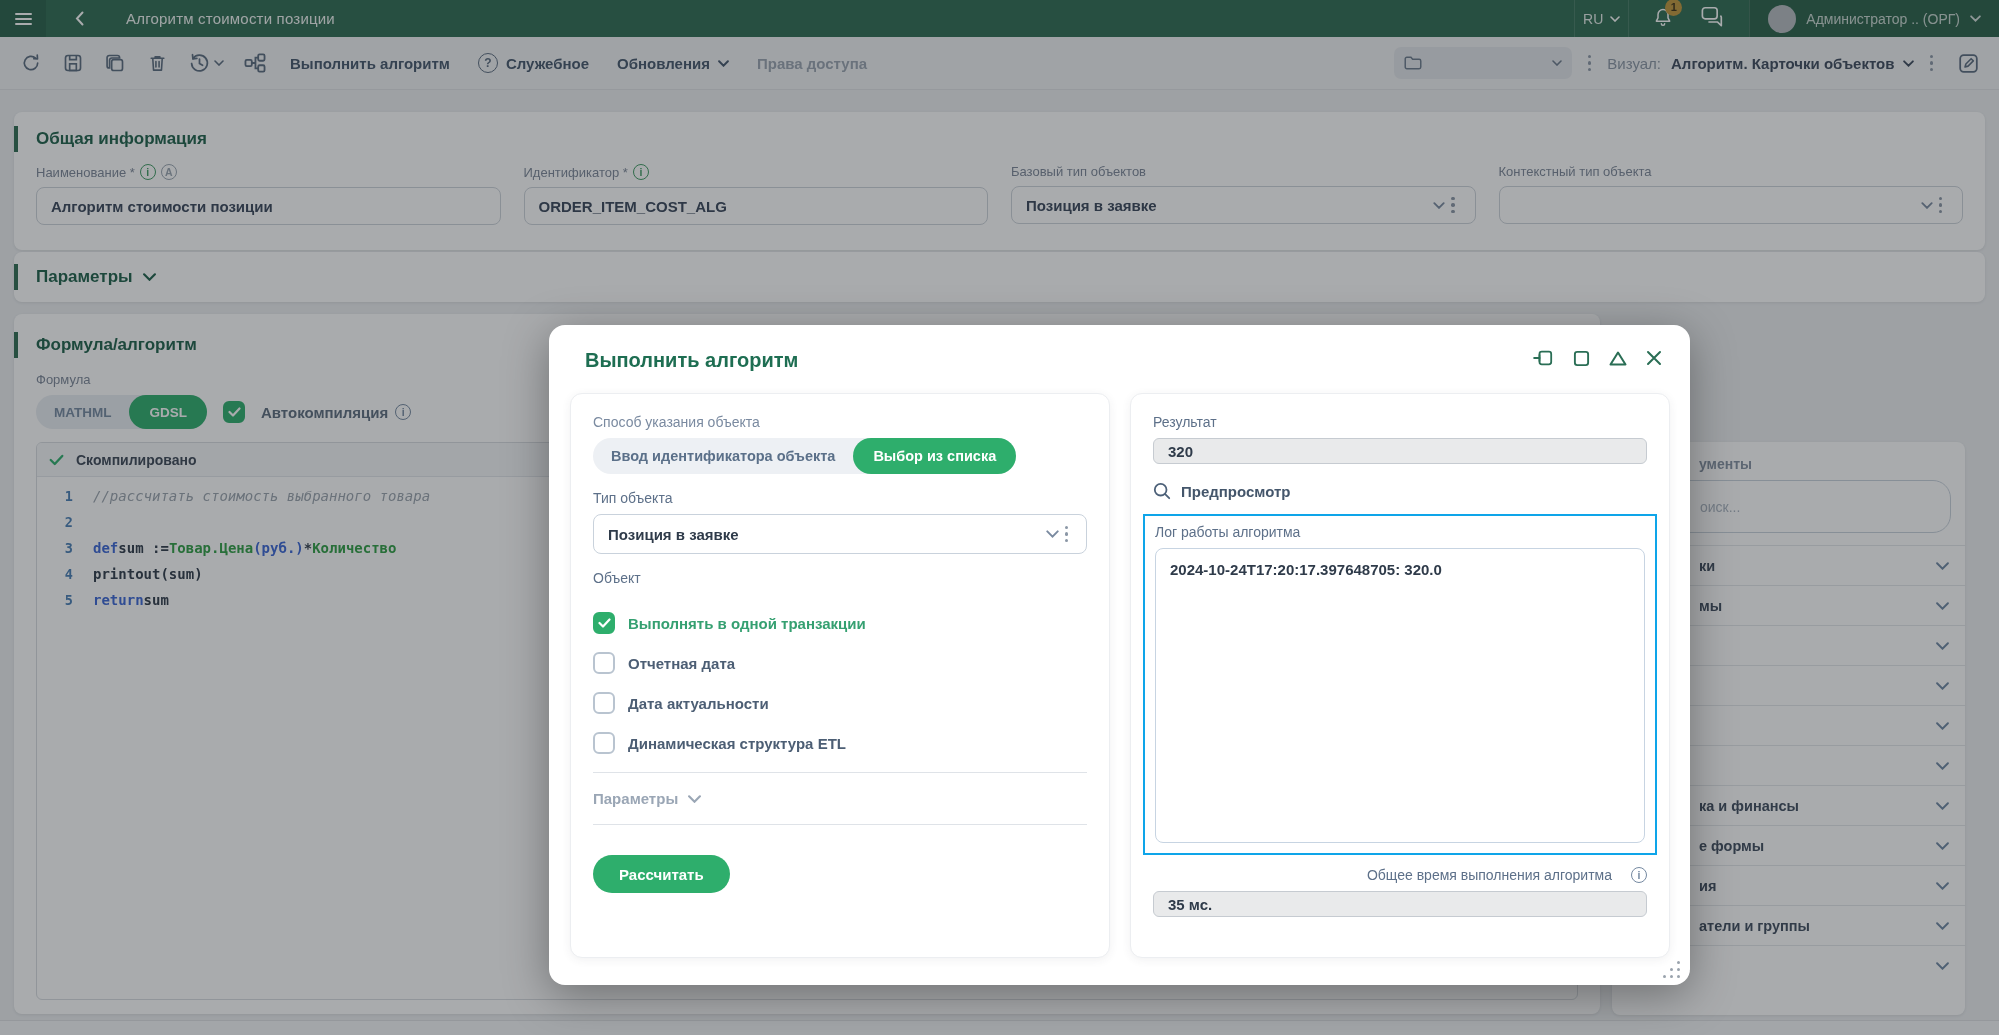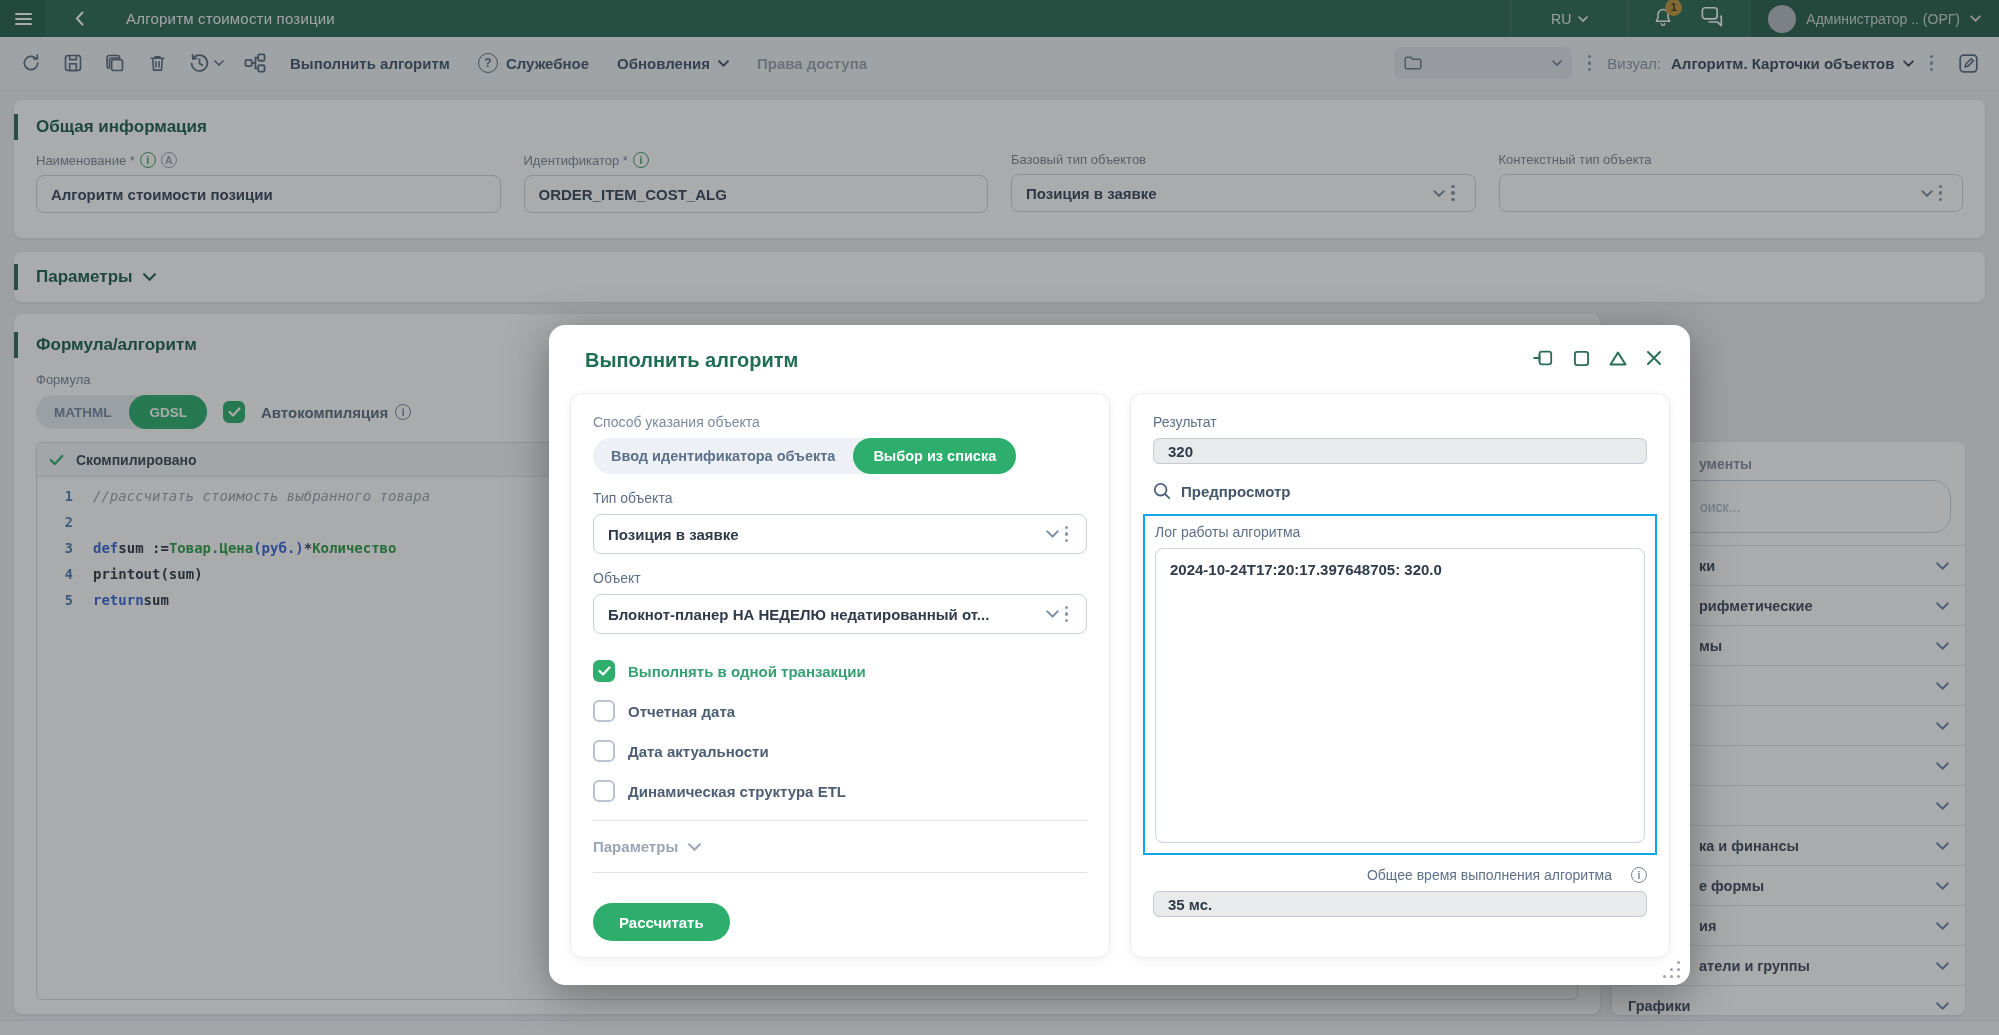--- a/index.html
+++ b/index.html
@@ -11,21 +11,21 @@
   .topbar { position:absolute; top:0; left:0; right:0; height:37px; background:#2e6b51;
             display:flex; align-items:center; color:#fff; z-index:10; }
   .menu-btn { width:46px; height:37px; background:#27604a; display:flex; align-items:center;
               justify-content:center; cursor:pointer; }
   .hamb { width:17px; }
   .hamb div { height:2px; background:#fff; border-radius:1px; margin:3px 0; }
   .back-btn { width:66px; height:37px; display:flex; align-items:center; justify-content:center; }
   .page-title { font-size:15px; color:rgba(255,255,255,.93); margin-left:14px; letter-spacing:.2px; }
   .tb-right { margin-left:auto; display:flex; align-items:stretch; height:100%; }
   .hz { display:flex; align-items:center; border-left:1px solid rgba(255,255,255,.12); }
-  .lang { padding:0 40px; gap:7px; font-size:14px; color:rgba(255,255,255,.88); }
+  .lang { padding:0 8px; gap:7px; font-size:14px; color:rgba(255,255,255,.88); }
   .icons-zone { padding:0 24px; gap:28px; }
   .bell-wrap { position:relative; }
   .badge { position:absolute; top:-7px; right:-9px; min-width:17px; height:17px; border-radius:9px;
            background:#c0973b; color:#3d3113; font-size:11px; font-weight:700; display:flex;
            align-items:center; justify-content:center; padding:0 4px; }
   .user-zone { padding:0 18px; gap:10px; background:rgba(0,0,0,.10); }
   .avatar { width:28px; height:28px; border-radius:50%; background:#b7bcc1; }
   .user-name { font-size:14px; color:rgba(255,255,255,.75); }
 
   
@@ -47,21 +47,21 @@
   .folder-select .sp { flex:1; }
   .kebab { display:flex; flex-direction:column; gap:3px; padding:4px 6px; cursor:pointer; }
   .kebab i { width:3.5px; height:3.5px; border-radius:50%; background:#8b97a6; }
   .vis-label { font-size:15px; color:#8995a3; }
   .vis-value { font-size:15px; font-weight:700; color:#3d4a5c; display:flex; align-items:center;
                gap:8px; cursor:pointer; }
 
   
   .card { position:absolute; background:#fff; border-radius:8px;
           box-shadow:0 1px 3px rgba(40,50,60,.10); }
-  .card-general { left:14px; top:100px; width:1971px; height:138px; }
+  .card-general { left:14px; top:112px; width:1971px; height:138px; }
   .card-params  { left:14px; top:252px; width:1971px; height:50px; }
   .card-formula { left:14px; top:314px; width:1586px; height:700px; }
   .card-sidebar { left:1612px; top:442px; width:353px; height:573px; overflow:hidden; }
   .bottom-strip { position:absolute; left:0; right:0; bottom:0; height:15px; background:#f6f7f8;
                   border-top:1px solid #dfe1e4; }
 
   .section-title { display:flex; align-items:center; gap:10px; font-size:17px; font-weight:700;
                    color:#1d604a; border-left:4px solid #2e6b51; padding-left:18px; height:26px; }
   .card-general .section-title { margin-top:14px; }
   .card-params  .section-title { margin-top:12px; cursor:pointer; }
@@ -448,28 +448,20 @@
     <div id="sb-items">
         <div class="sb-item">
           <span class="lbl ind">ки</span>
           <span class="sb-chev">
             <svg width="13" height="8" viewBox="0 0 12 7">
               <polyline points="1,1 6,6 11,1" fill="none" stroke="#6f88a3" stroke-width="1.8" stroke-linecap="round"></polyline>
             </svg>
           </span>
         </div>
         <div class="sb-item">
-          <span class="lbl ind">рифметические</span>
-          <span class="sb-chev">
-            <svg width="13" height="8" viewBox="0 0 12 7">
-              <polyline points="1,1 6,6 11,1" fill="none" stroke="#6f88a3" stroke-width="1.8" stroke-linecap="round"></polyline>
-            </svg>
-          </span>
-        </div>
-        <div class="sb-item">
           <span class="lbl ind">мы</span>
           <span class="sb-chev">
             <svg width="13" height="8" viewBox="0 0 12 7">
               <polyline points="1,1 6,6 11,1" fill="none" stroke="#6f88a3" stroke-width="1.8" stroke-linecap="round"></polyline>
             </svg>
           </span>
         </div>
         <div class="sb-item">
           <span class="lbl ind"></span>
           <span class="sb-chev">
@@ -595,34 +587,20 @@
                 <polyline points="1,1 5,5 9,1" fill="none" stroke="currentColor" stroke-width="1.5" stroke-linecap="round"></polyline>
               </svg>
             </span>
           <div class="kebab">
               <i></i>
               <i></i>
               <i></i>
             </div>
         </div>
         <div class="m-label">Объект</div>
-        <div class="m-select">
-          <span>Блокнот-планер НА НЕДЕЛЮ недатированный от...</span>
-          <span class="sp"></span>
-          <span class="chev">
-              <svg width="13" height="8" viewBox="0 0 10 6">
-                <polyline points="1,1 5,5 9,1" fill="none" stroke="currentColor" stroke-width="1.5" stroke-linecap="round"></polyline>
-              </svg>
-            </span>
-          <div class="kebab">
-              <i></i>
-              <i></i>
-              <i></i>
-            </div>
-        </div>
         <div id="modal-checkboxes" style="margin-top:26px">
             <div class="cb-row">
               <span class="cb checked">
                 <svg width="13" height="10" viewBox="0 0 13 10">
                   <polyline points="1.5,5 5,8.5 11.5,1.5" fill="none" stroke="#fff" stroke-width="2.2" stroke-linecap="round" stroke-linejoin="round"></polyline>
                 </svg>
               </span>
               <span class="cb-lbl green">Выполнять в одной транзакции</span>
             </div>
             <div class="cb-row">

